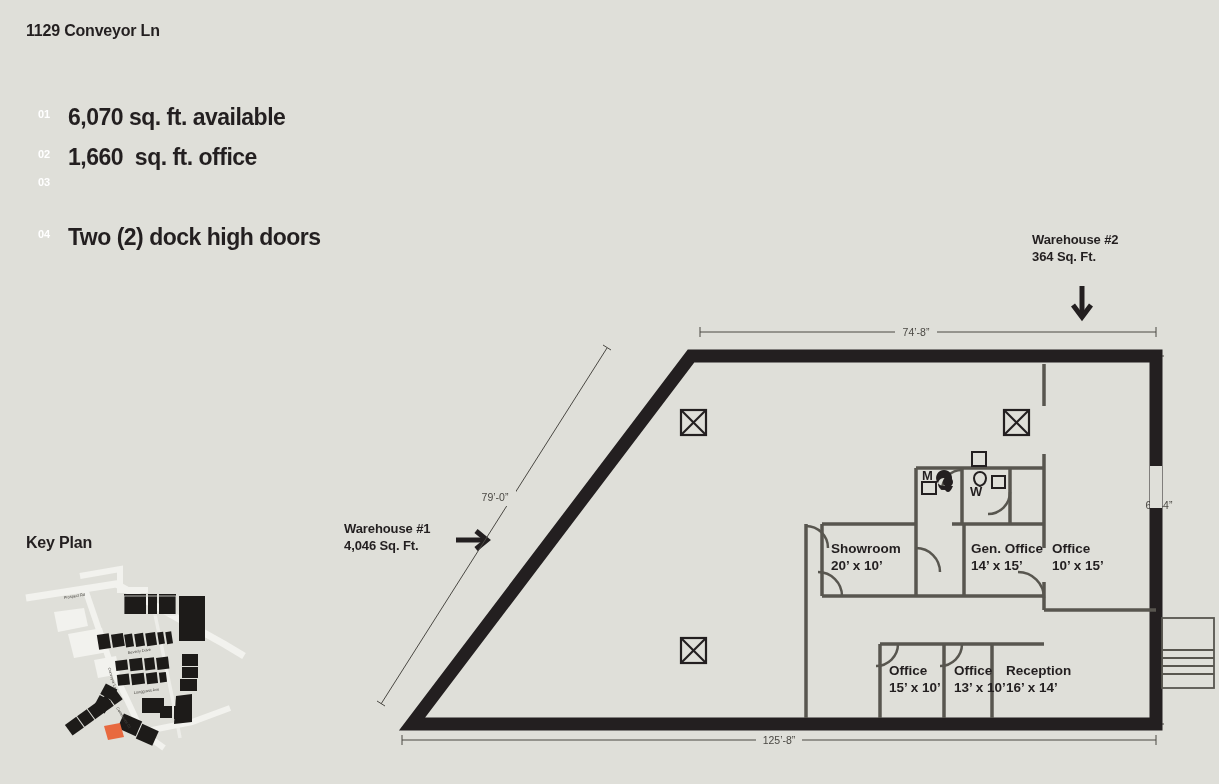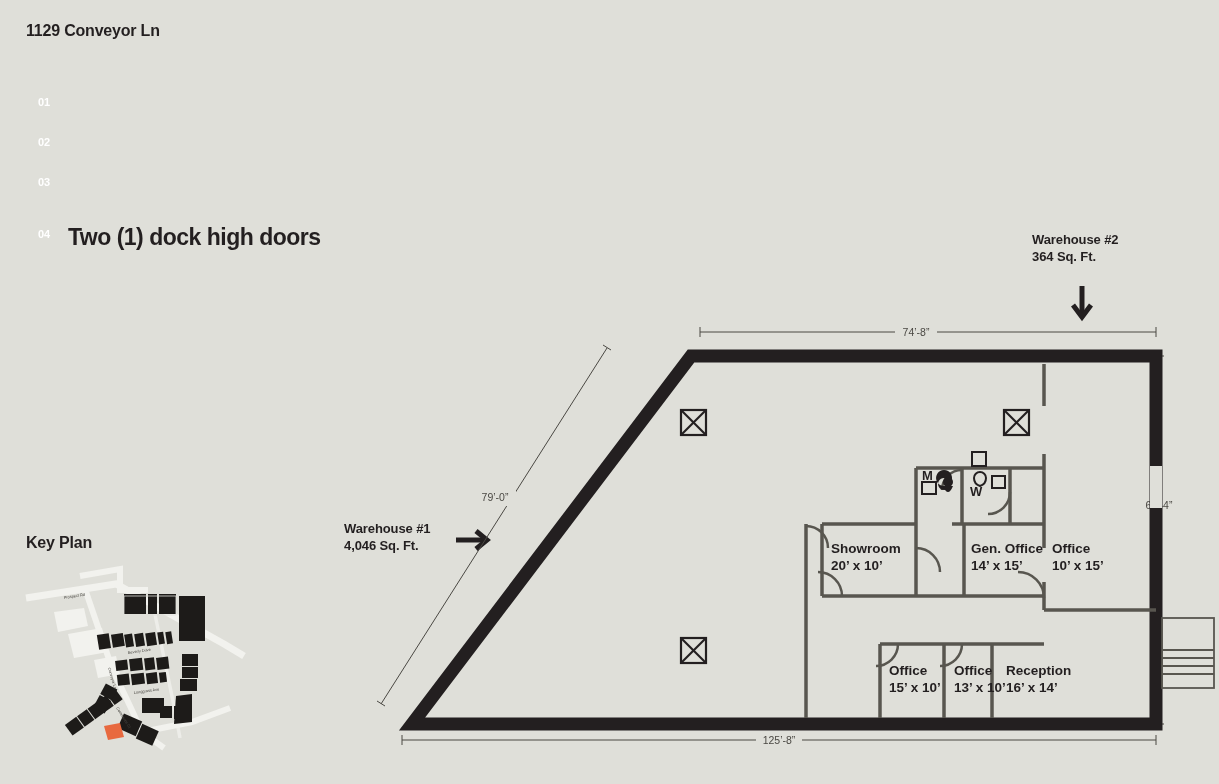--- a/index.html
+++ b/index.html
@@ -53,30 +53,32 @@
 </head>
 <body>
 
 <div class="page">
 
   <div class="addr">1129 Conveyor Ln</div>
 
   <div class="features">
     <div class="feat">
       <span class="num">01</span>
+      <span class="txt">6,070 sq. ft. available</span>
     </div>
     <div class="feat">
       <span class="num">02</span>
+      <span class="txt">1,660  sq. ft. office</span>
     </div>
     <div class="feat">
       <span class="num">03</span>
     </div>
     <div class="feat">
       <span class="num">04</span>
-      <span class="txt">Two (1) dock high doors</span>
+      <span class="txt">Two (2) dock high doors</span>
     </div>
   </div>
 
   <div class="keyplan-title">Key Plan</div>
   <div class="keyplan">
     <svg viewBox="0 0 222 200" xmlns="http://www.w3.org/2000/svg">
       <g>
         <path d="M2 42 L92 28 L200 88 L220 100" stroke="#f2f2ee" stroke-width="7" fill="none"></path>
         <path d="M56 20 L96 13 L96 34 L124 34" stroke="#f2f2ee" stroke-width="6" fill="none"></path>
         <path d="M30 56 L60 52 L64 70 L34 76 Z" fill="#f2f2ee"></path>

